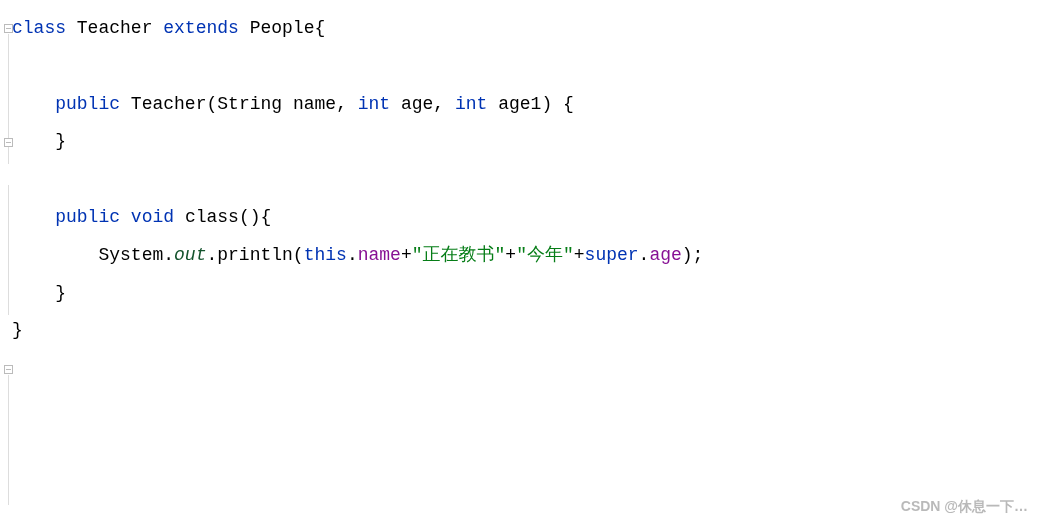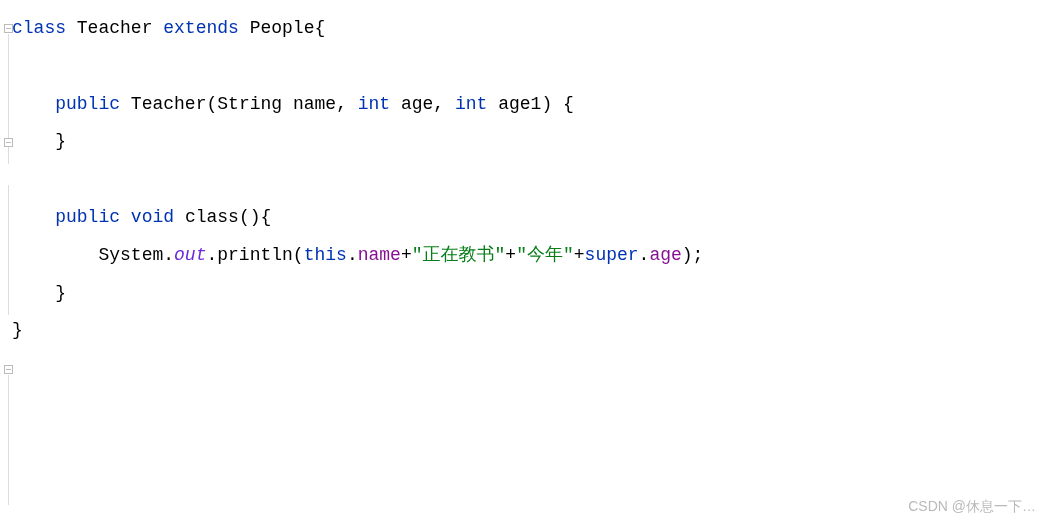--- a/index.html
+++ b/index.html
@@ -57,40 +57,41 @@
       white-space: pre;
       height: 37.8px;
     }
     .keyword {
       color: #0033b3;
     }
     .number {
       color: #1750eb;
     }
     .field-static {
-      color: #6d28d9;
+      color: #14532d;
       font-style: italic;
     }
     .string {
       color: #067d17;
     }
     .punct {
       color: #000000;
     }
     .field-ref {
       color: #871094;
     }
     .watermark {
       position: absolute;
-      right: 12px;
+      right: 20px;
       bottom: 6px;
       color: rgba(128,128,128,0.55);
       font-size: 14px;
       font-family: sans-serif;
       pointer-events: none;
+      font-weight: bold;
     }
   </style>
 </head>
 <body>
 
 <div class="code-container">
 
   <div class="gutter">
     <div class="fold-marker" style="top:14px"></div>
     <div class="fold-line" style="top:24px;height:130px"></div>

